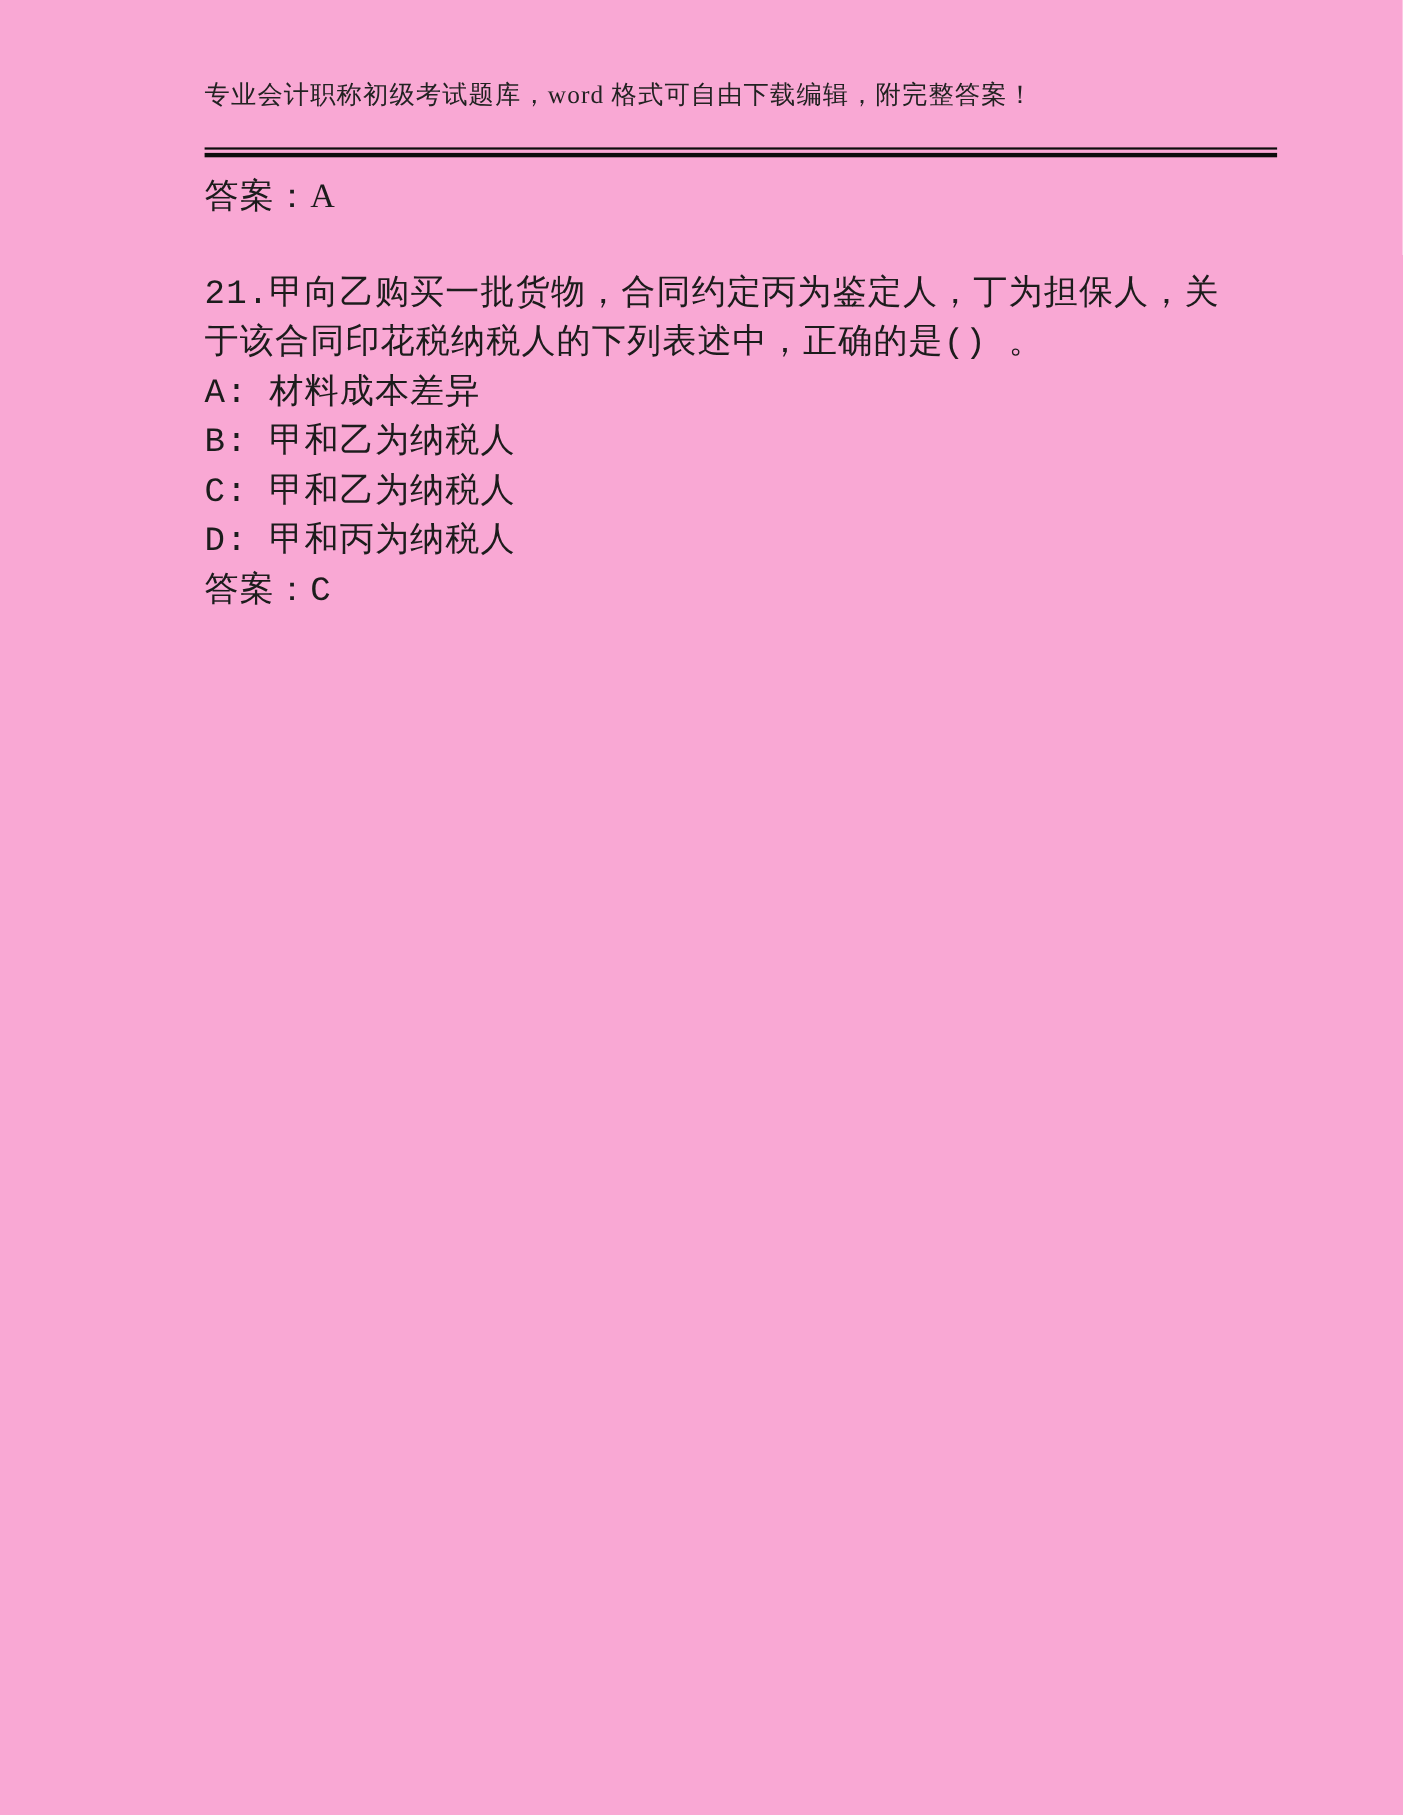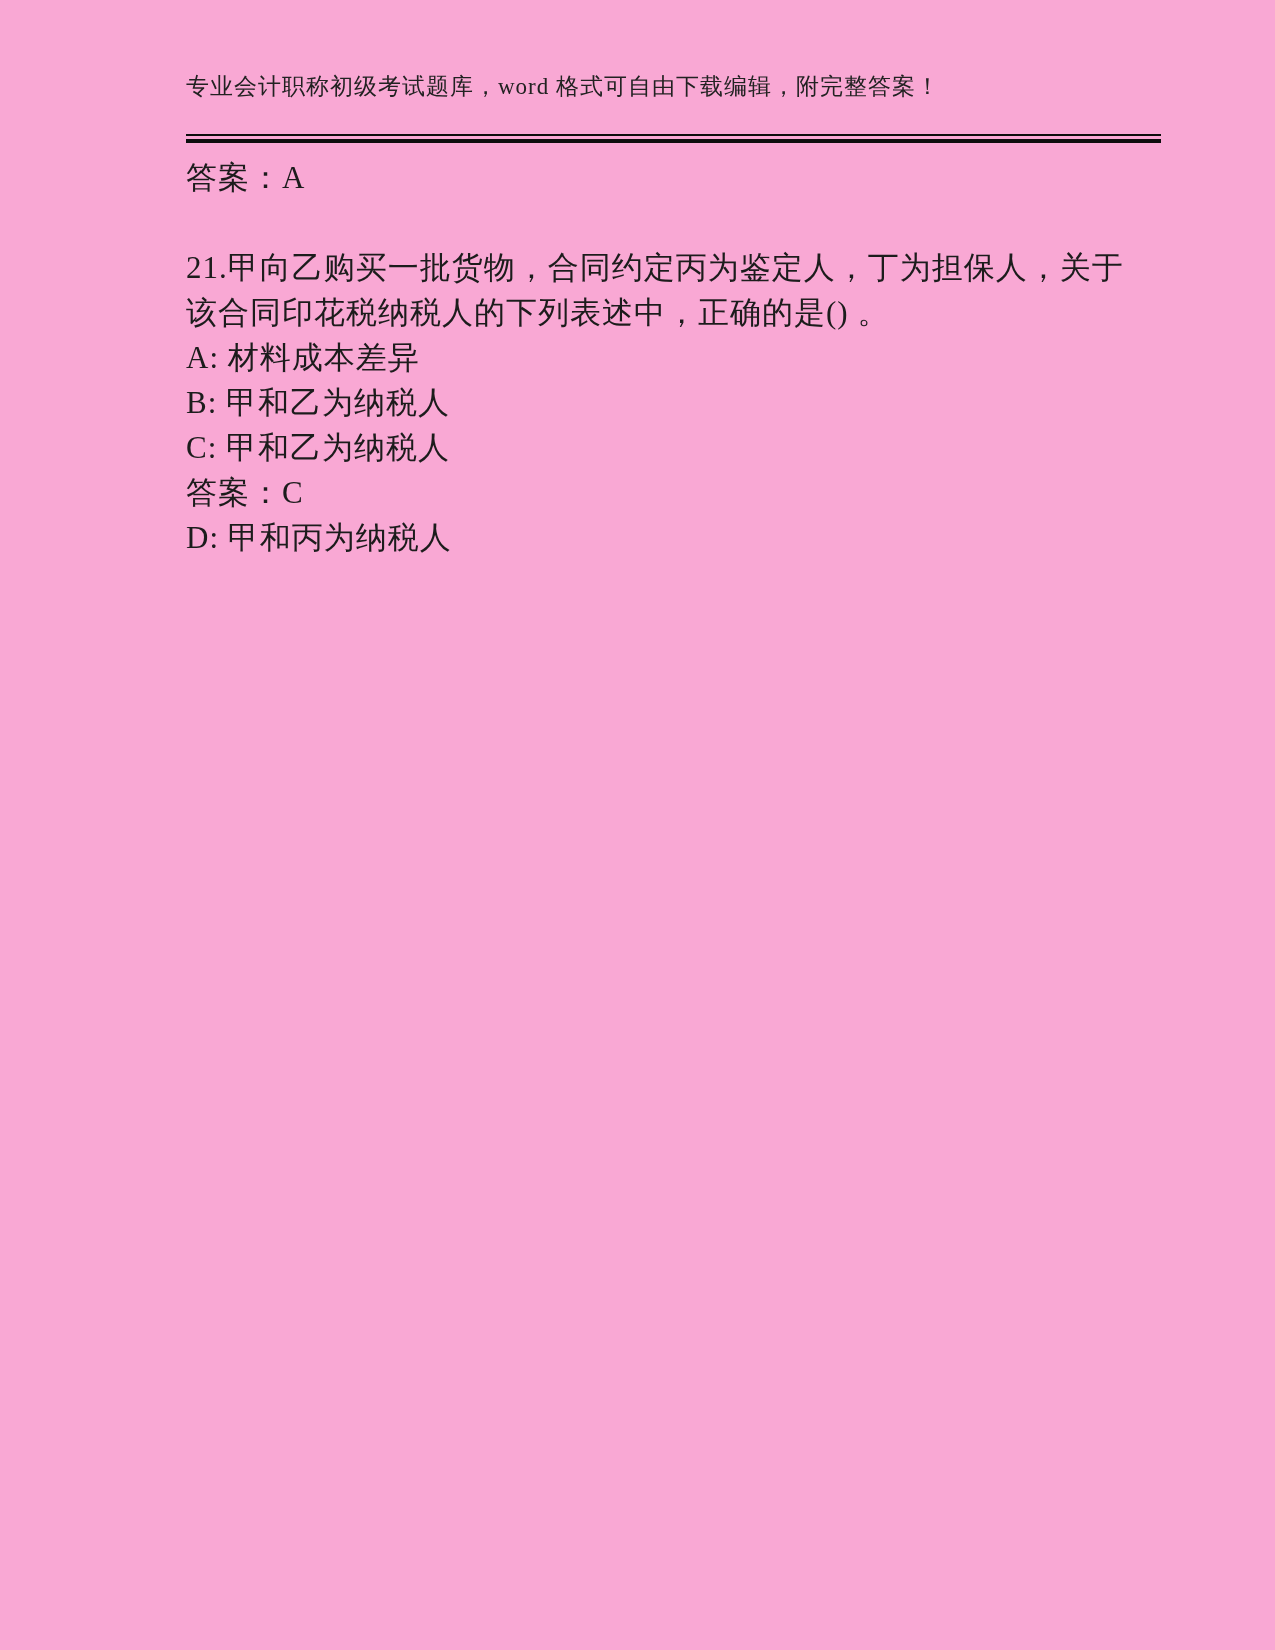--- a/index.html
+++ b/index.html
@@ -27,40 +27,40 @@
     border-bottom: 4px solid #0d0d0d;
     margin: 0 0 12px 0;
     width: 975px;
   }
   .line {
     margin: 0;
     font-size: 31px;
     line-height: 45px;
     letter-spacing: 1px;
   }
-  .q-block { margin-top: 45px; }
+  .q-block { margin-top: 45px; font-family: Liberation Mono, monospace; }
   .q-text { max-width: 940px; }
   .answer-line { font-weight: 400; }
 </style>
 </head>
 <body>
 
 <div class="page">
 
   <header>
     <p class="header-title">专业会计职称初级考试题库，word 格式可自由下载编辑，附完整答案！</p>
     <div class="header-rule"></div>
   </header>
 
   <p class="line answer-line">答案：A</p>
 
   <section class="q-block">
     <p class="line q-text">21.甲向乙购买一批货物，合同约定丙为鉴定人，丁为担保人，关于该合同印花税纳税人的下列表述中，正确的是() 。</p>
     <p class="line">A: 材料成本差异</p>
     <p class="line">B: 甲和乙为纳税人</p>
     <p class="line">C: 甲和乙为纳税人</p>
+    <p class="line">D: 甲和丙为纳税人</p>
     <p class="line answer-line">答案：C</p>
-    <p class="line">D: 甲和丙为纳税人</p>
   </section>
 
 
 
 </div>
 
 </body></html>

